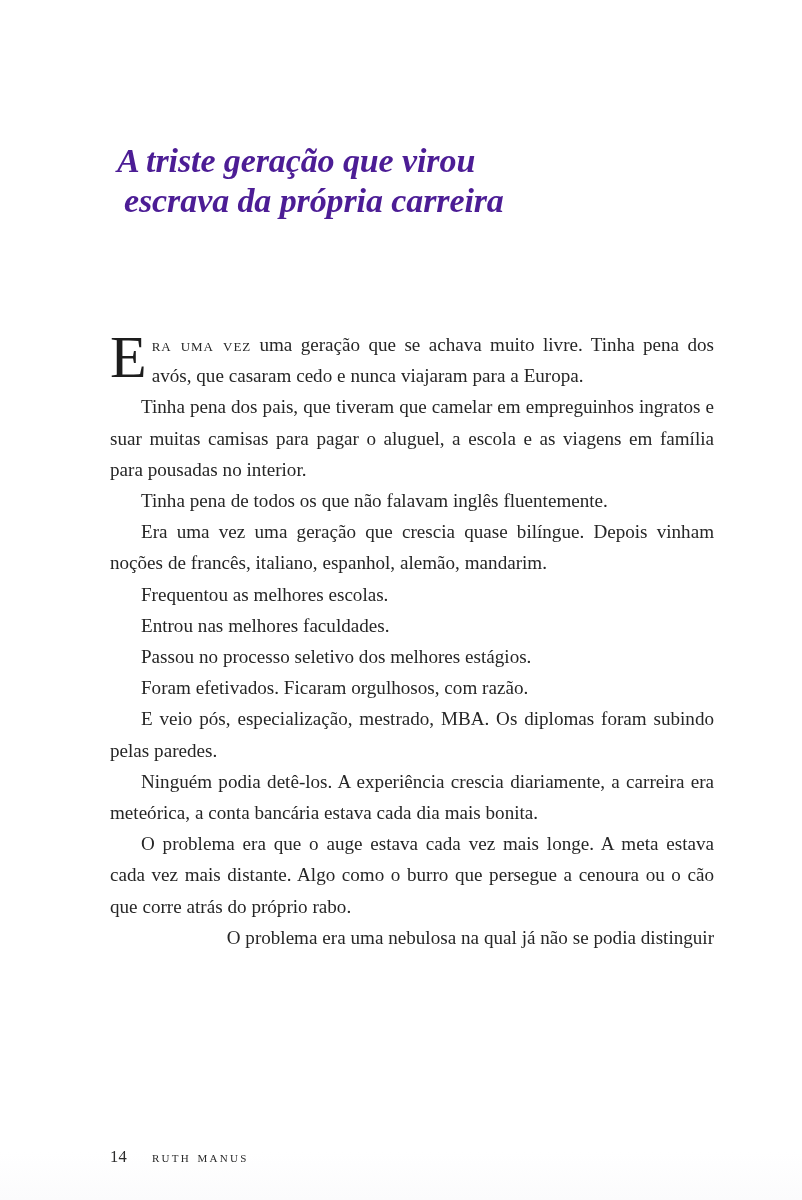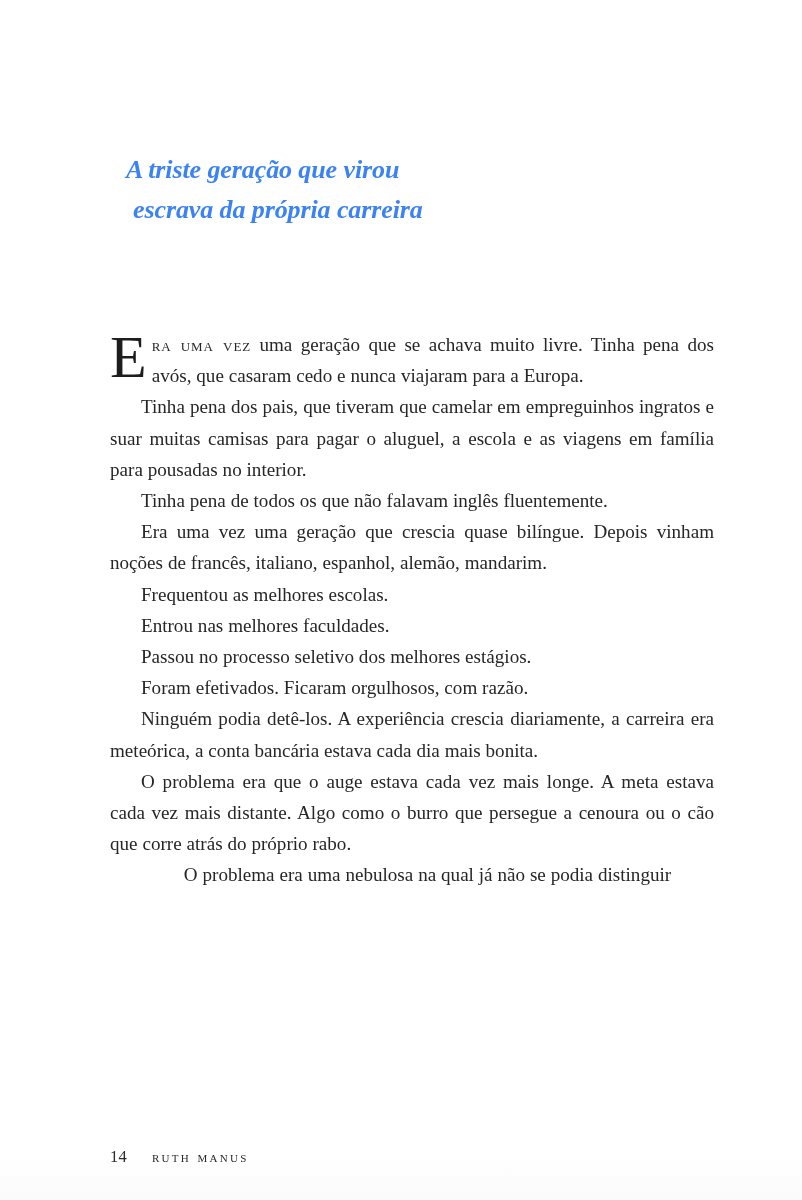--- a/index.html
+++ b/index.html
@@ -36,25 +36,25 @@
 
   
   .chapter-title {
     position: absolute;
     top: 134px;
     left: 0;
     width: 560px;
     font-family: "Liberation Serif", "DejaVu Serif", serif;
     font-weight: bold;
     font-style: italic;
-    font-size: 26px;
+    font-size: 34px;
     line-height: 40px;
     letter-spacing: -0.1px;
-    color: #3b82f6;
-    margin: 16px;
+    color: #4c1d95;
+    margin: 7px;
   }
   .chapter-title .title-line-1 { display: block; }
   .chapter-title .title-line-2 { display: block; padding-left: 7px; }
 
   
   .body-text {
     position: absolute;
     top: 329px;
     left: 0;
     width: 604px;
@@ -66,21 +66,21 @@
     line-height: 31.2px;
     text-align: justify;
     text-justify: inter-word;
     text-indent: 31px;
     -webkit-hyphens: none;
     hyphens: none;
     word-spacing: 0.1px;
   }
 
   .body-text p.last-of-page {
-    text-align: center;
+    text-align: right;
   }
 
   
   .body-text p.opening {
     text-indent: 0;
   }
 
   .drop-cap {
     float: left;
     font-size: 60px;
@@ -138,20 +138,21 @@
 
     <p class="opening"><span class="drop-cap">E</span><span class="small-caps">ra uma vez</span><span> uma geração que se achava muito livre. Tinha pena dos avós, que casaram cedo e nunca viajaram para a Europa.</span></p>
 
     <p>Tinha pena dos pais, que tiveram que camelar em empreguinhos ingratos e suar muitas camisas para pagar o aluguel, a escola e as viagens em família para pousadas no interior.</p>
     <p>Tinha pena de todos os que não falavam inglês fluentemente.</p>
     <p>Era uma vez uma geração que crescia quase bilíngue. Depois vinham noções de francês, italiano, espanhol, alemão, mandarim.</p>
     <p>Frequentou as melhores escolas.</p>
     <p>Entrou nas melhores faculdades.</p>
     <p>Passou no processo seletivo dos melhores estágios.</p>
     <p>Foram efetivados. Ficaram orgulhosos, com razão.</p>
+    <p>E veio pós, especialização, mestrado, MBA. Os diplomas foram subindo pelas paredes.</p>
     <p>Ninguém podia detê-los. A experiência crescia diariamente, a carreira era meteórica, a conta bancária estava cada dia mais bonita.</p>
     <p>O problema era que o auge estava cada vez mais longe. A meta estava cada vez mais distante. Algo como o burro que persegue a cenoura ou o cão que corre atrás do próprio rabo.</p>
     <p class="last-of-page">O problema era uma nebulosa na qual já não se podia distinguir</p>
 
   </div>
 
   <div class="running-foot">
     <span class="folio">14</span>
     <span class="author-name">Ruth Manus</span>
   </div>

